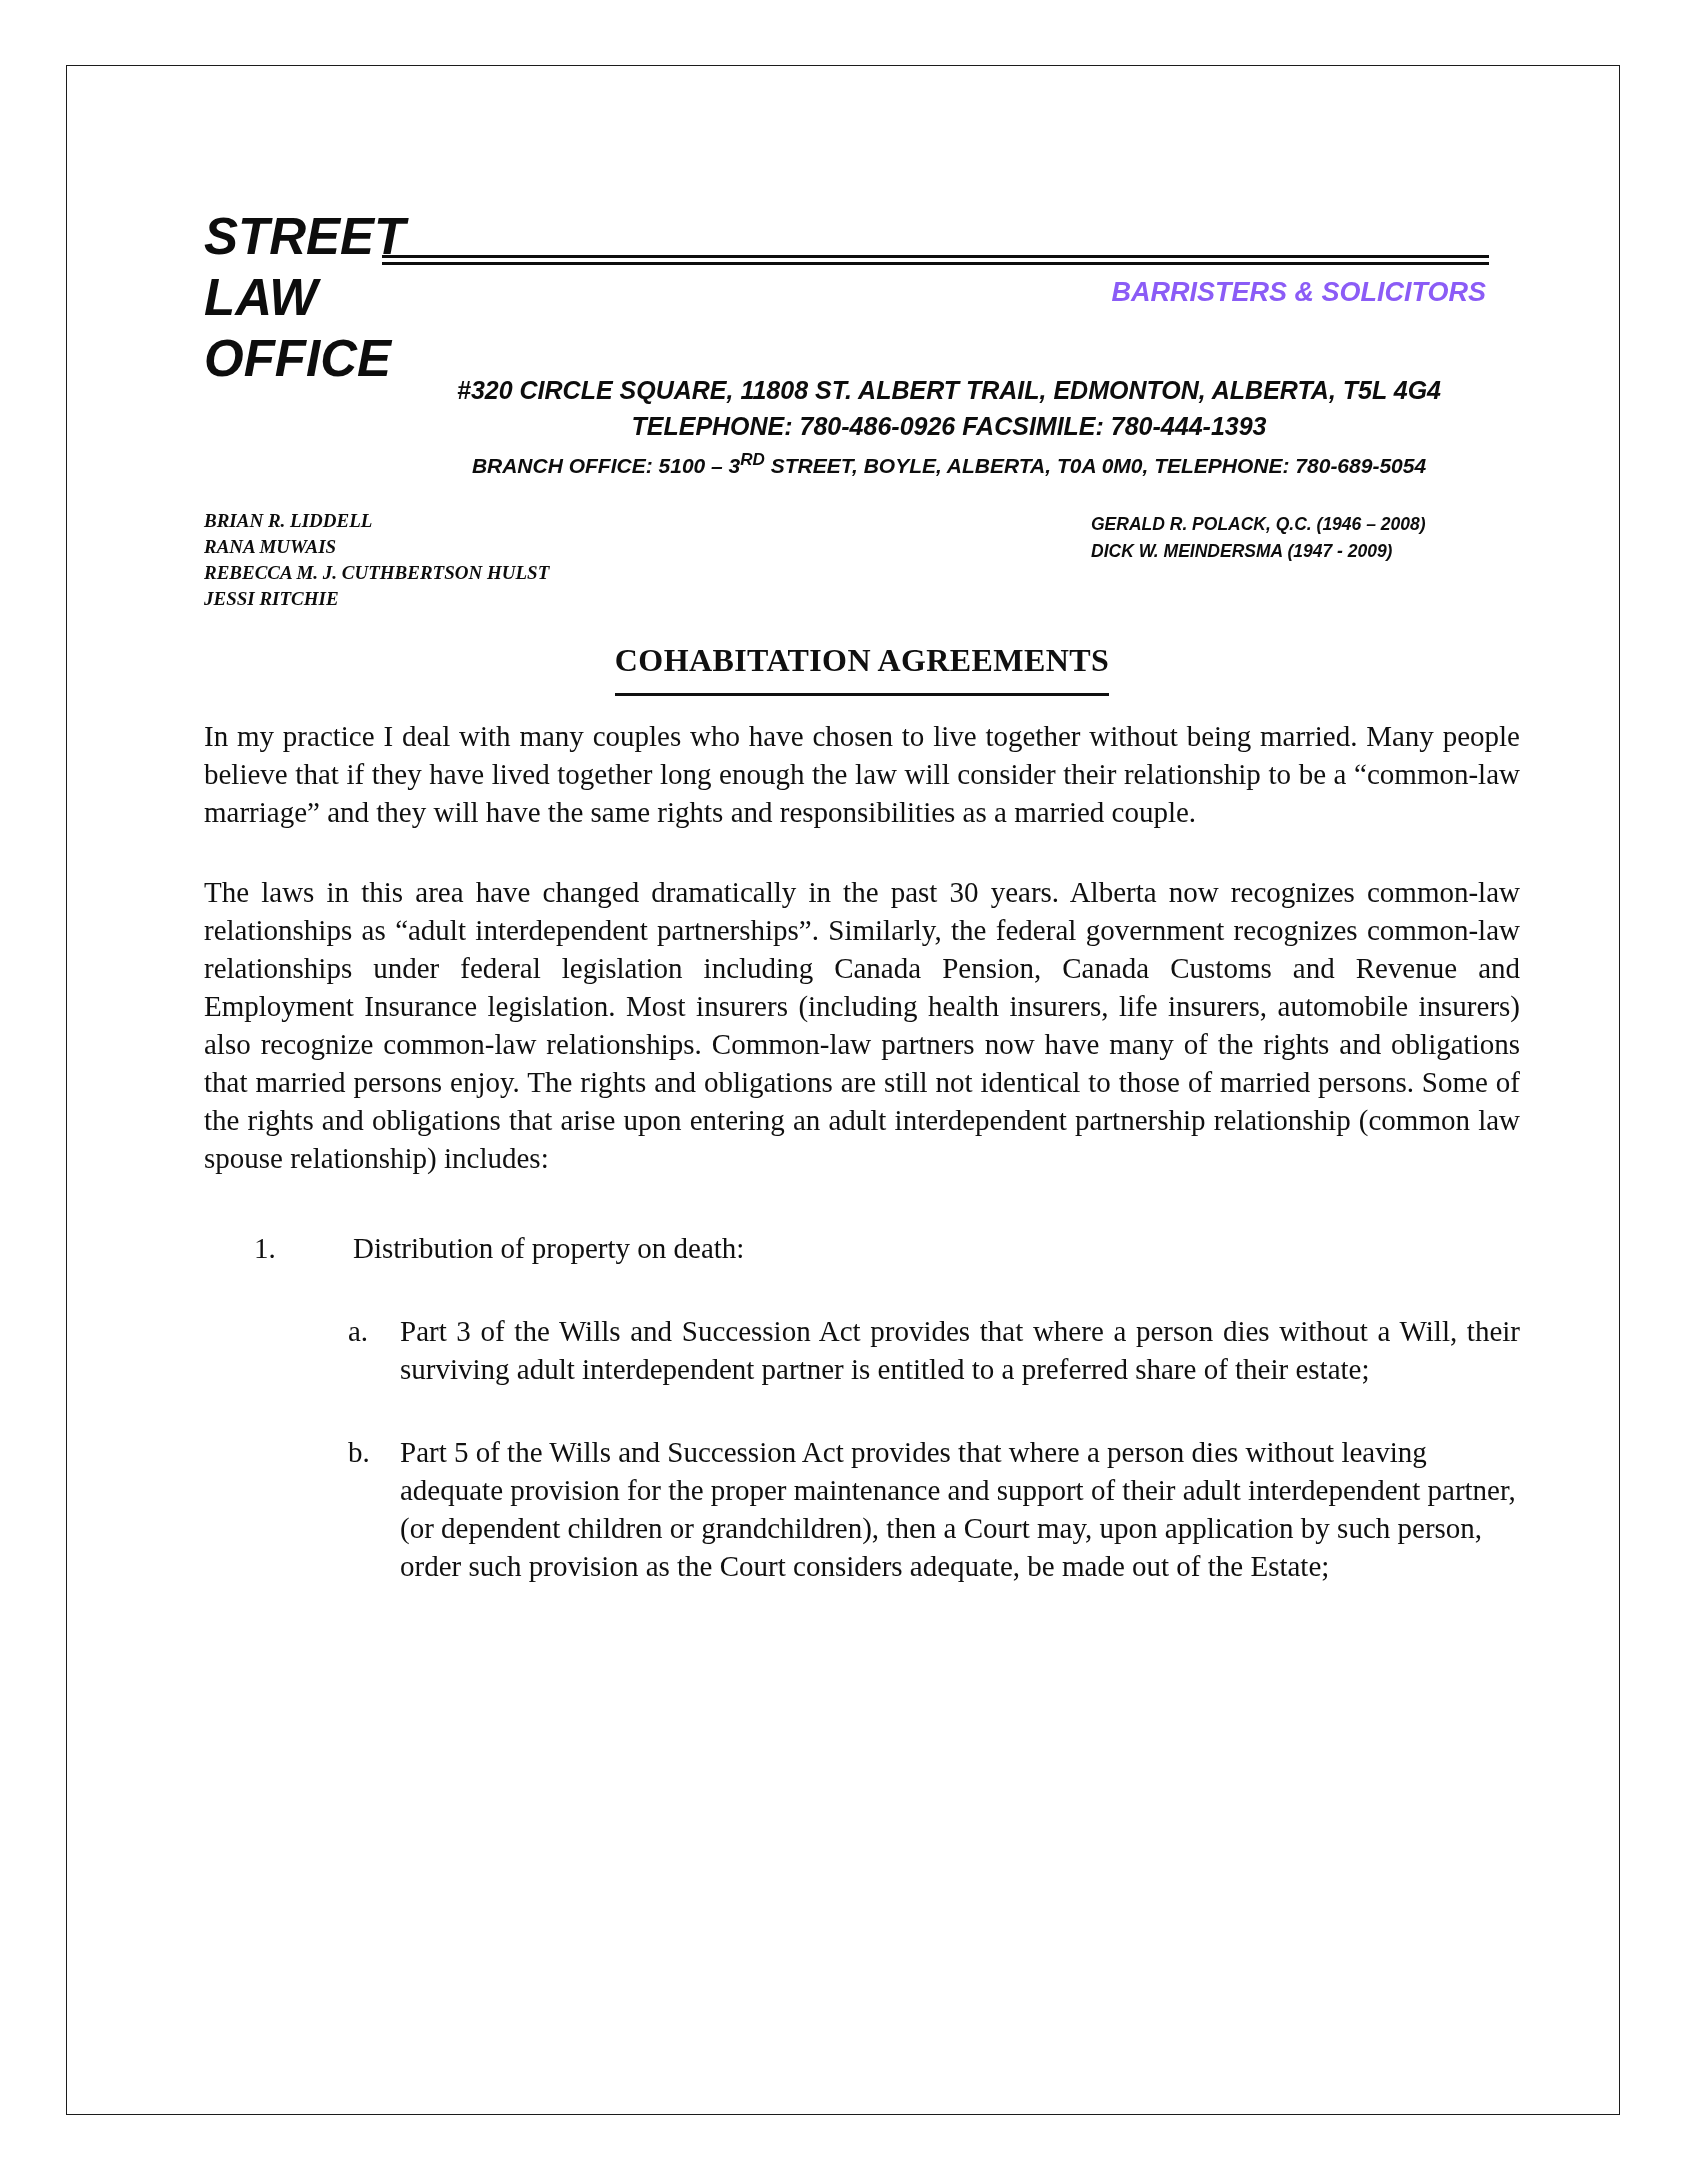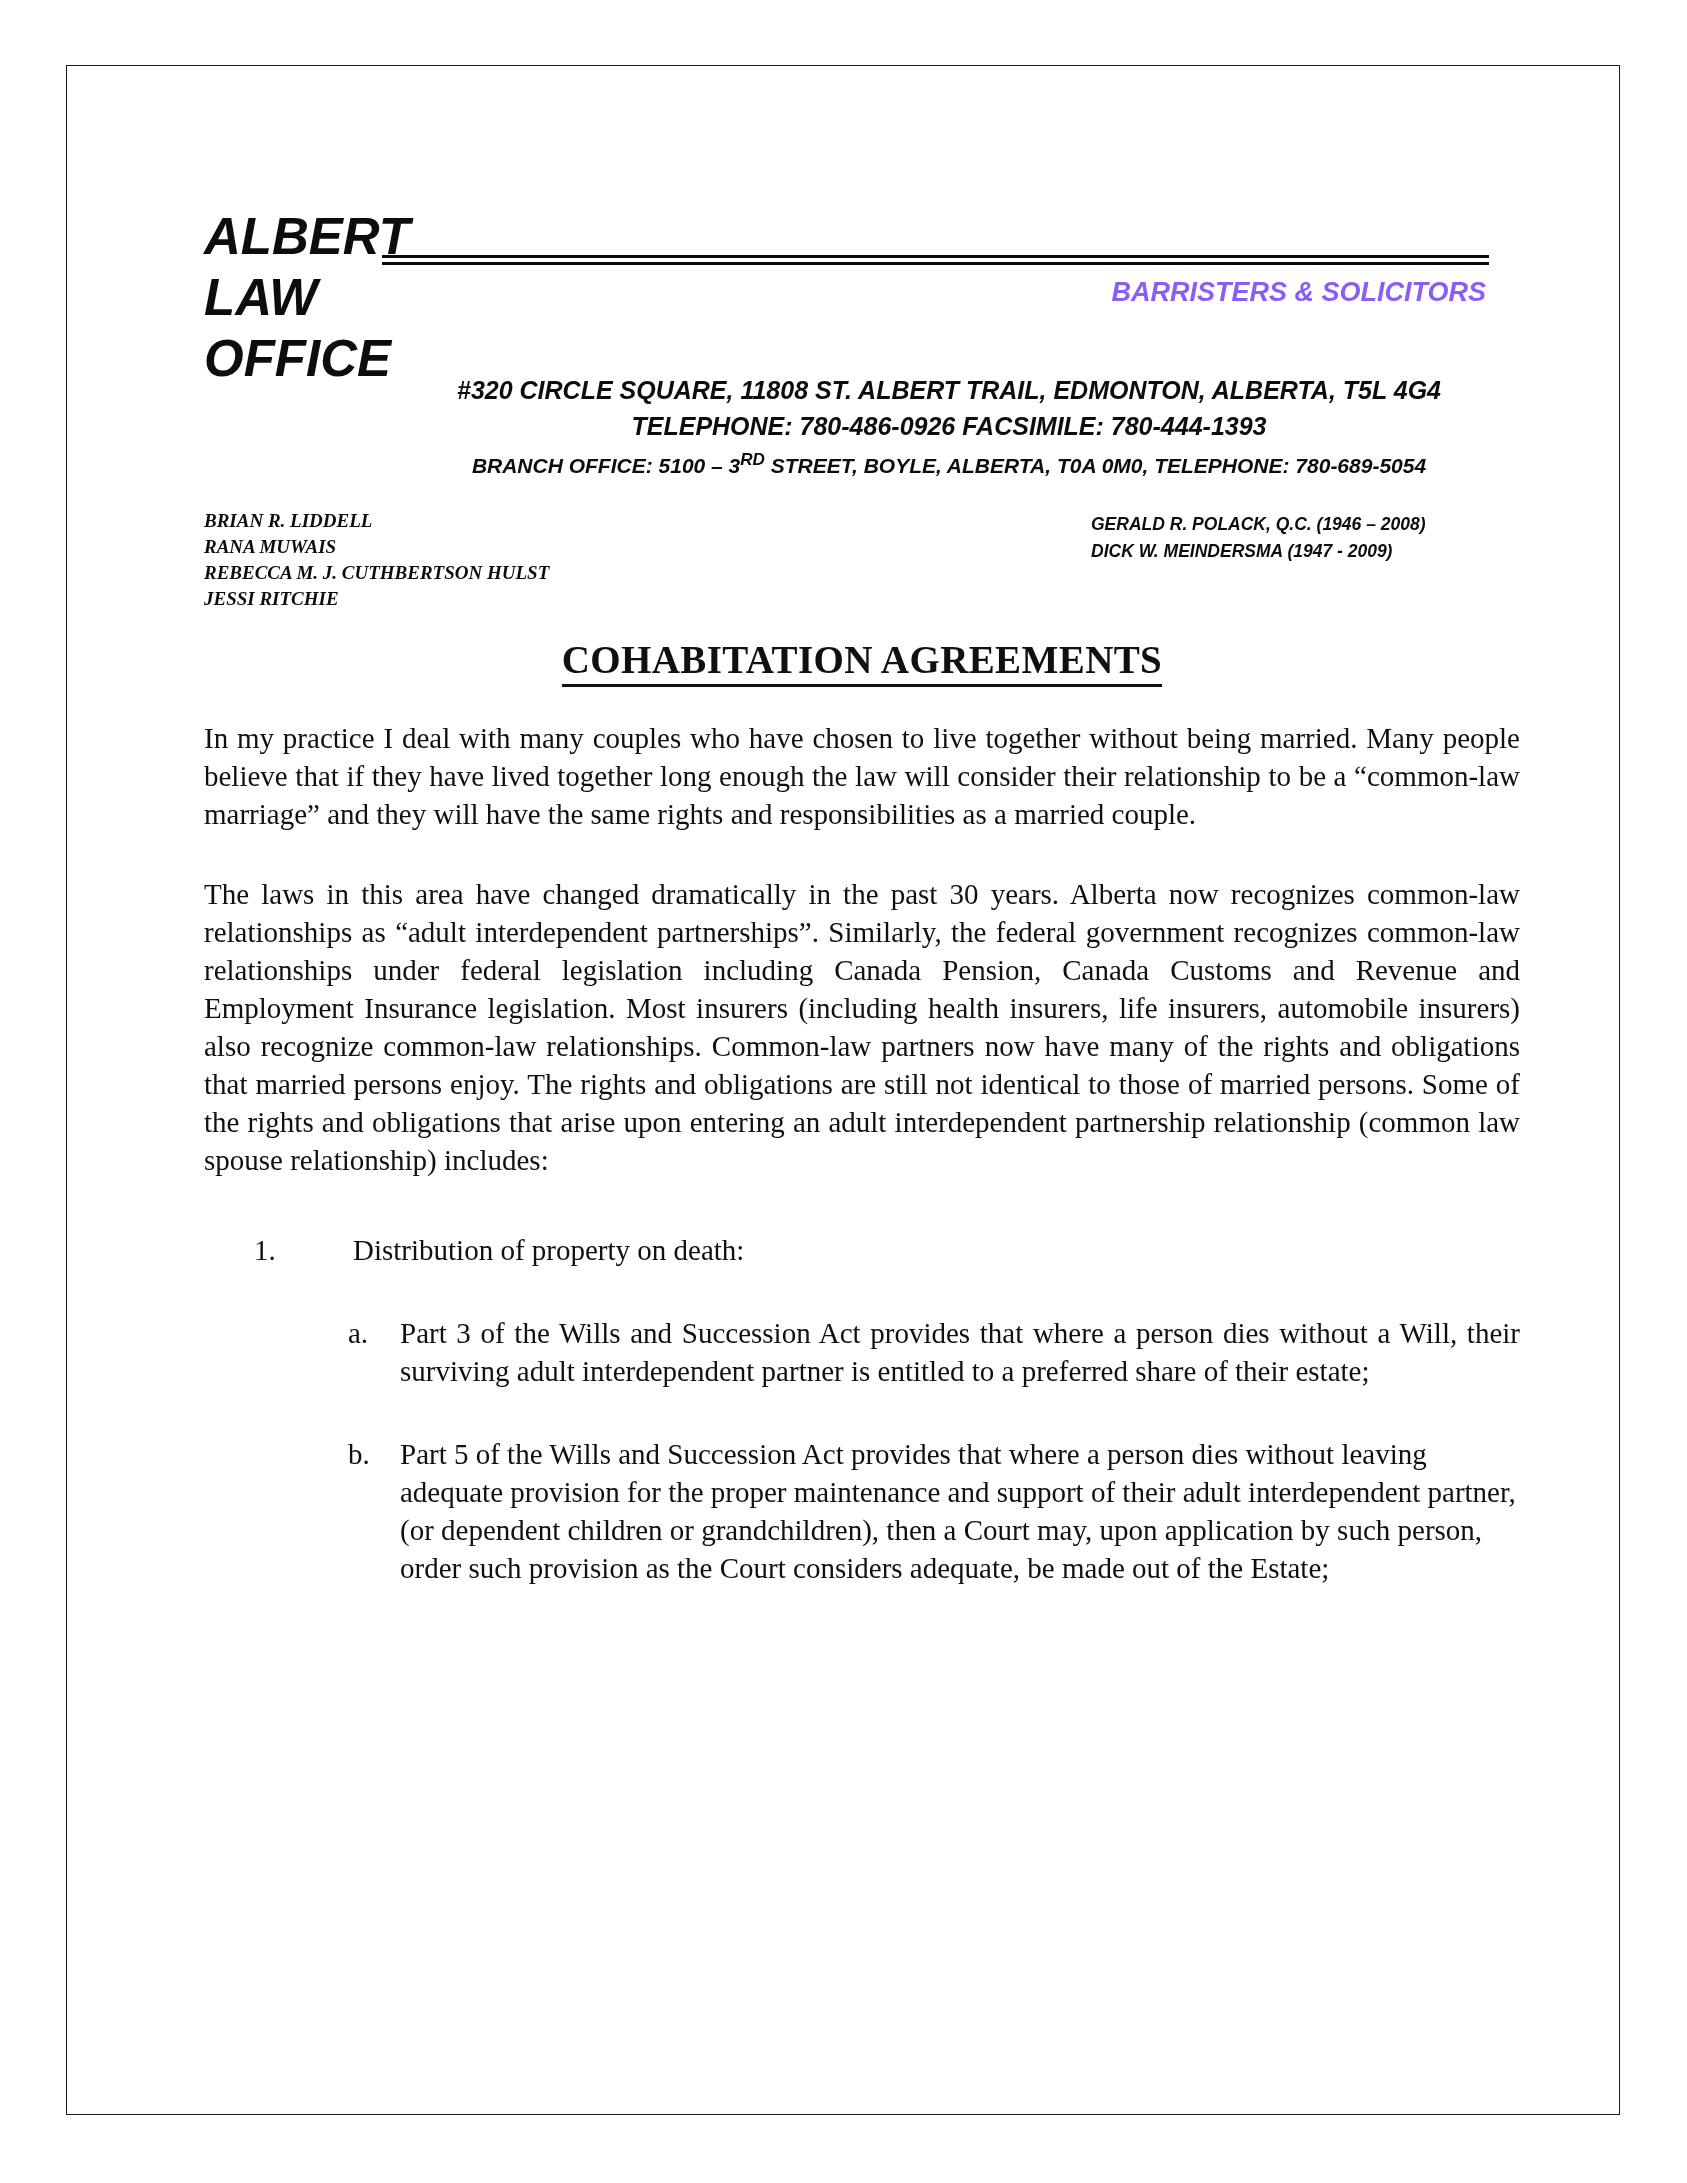--- a/index.html
+++ b/index.html
@@ -65,23 +65,23 @@
     position: absolute; left: 137px; top: 575px; width: 1316px;
     font-family: "Liberation Serif", serif;
     font-size: 29px; line-height: 38px; color: #101010;
   }
   .doc-title {
     text-align: center;
     margin-bottom: 37px;
   }
   .doc-title span {
     font-weight: bold;
-    font-size: 39px;
+    font-size: 32px;
     border-bottom: 3.5px solid #101010;
-    padding-bottom: 3px;
+    padding-bottom: 15px;
     letter-spacing: 0.4px;
     text-align: center;
   }
   .docbody p {
     margin: 0 0 42px 0;
     text-align: justify;
   }
   .docbody p.tight { margin-bottom: 45px; }
   .num-item {
     display: flex;
@@ -96,21 +96,21 @@
   .sub-item .sub-text { flex: 1; text-align: left; }
   .sub-item.justified .sub-text { text-align: justify; }
 </style>
 </head>
 <body>
 
 <div class="canvas">
   <div class="page">
 
     <div class="logo">
-      <div>ALBERT</div>
+      <div>STREET</div>
       <div>LAW</div>
       <div>OFFICE</div>
     </div>
 
     <div class="double-rule"></div>
 
     <div class="tagline">BARRISTERS &amp; SOLICITORS</div>
 
     <div class="address">
       <div class="addr-line1">#320 CIRCLE SQUARE, 11808 ST. ALBERT TRAIL, EDMONTON, ALBERTA, T5L 4G4</div>

